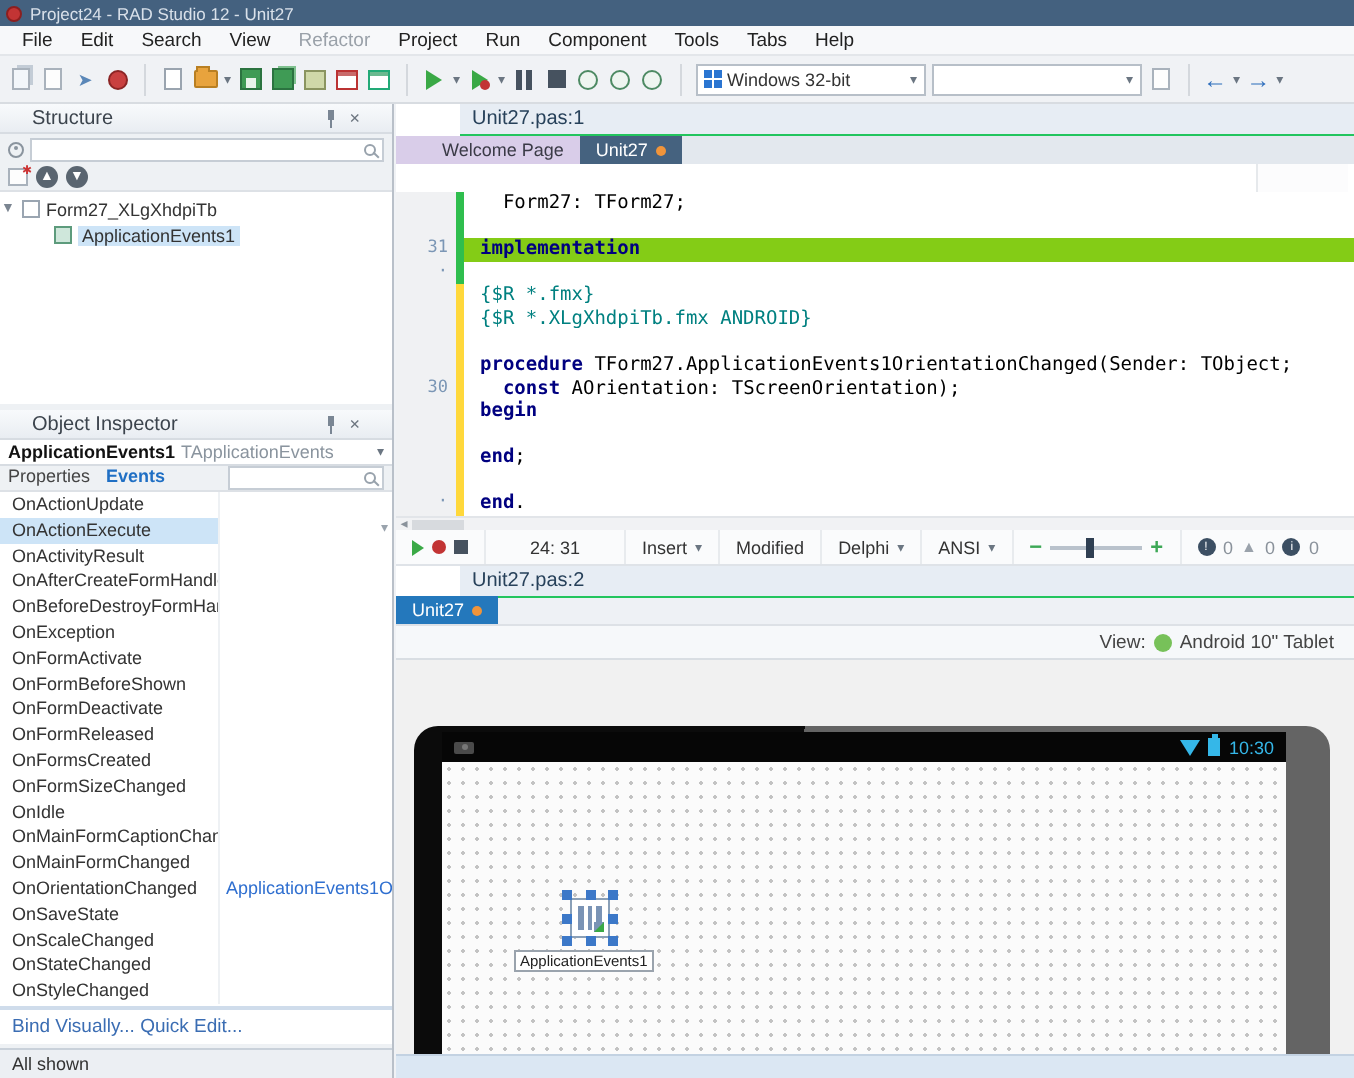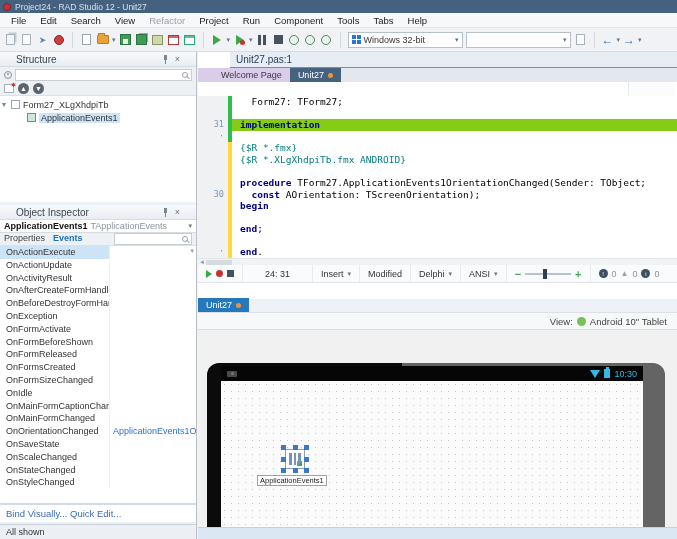--- a/index.html
+++ b/index.html
@@ -313,30 +313,30 @@
   </div>
   <div class="oi-tabs">
     <span class="oi-tab">Properties</span>
     <span class="oi-tab active">Events</span>
     <span class="searchbox">
         <span class="mag"></span>
       </span>
   </div>
   <div class="oi-grid">
       <div class="ev-row">
+        <div class="ev-name">OnActionUpdate</div>
+        <div class="ev-val"></div>
+      </div>
+      <div class="ev-row">
         <div class="ev-name sel">OnActionExecute</div>
         <div class="ev-val">
           <span class="ev-chev">▾</span>
         </div>
       </div>
       <div class="ev-row">
-        <div class="ev-name">OnActionUpdate</div>
-        <div class="ev-val"></div>
-      </div>
-      <div class="ev-row">
         <div class="ev-name">OnActivityResult</div>
         <div class="ev-val"></div>
       </div>
       <div class="ev-row">
         <div class="ev-name">OnAfterCreateFormHandle</div>
         <div class="ev-val"></div>
       </div>
       <div class="ev-row">
         <div class="ev-name">OnBeforeDestroyFormHandle</div>
         <div class="ev-val"></div>
@@ -344,20 +344,24 @@
       <div class="ev-row">
         <div class="ev-name">OnException</div>
         <div class="ev-val"></div>
       </div>
       <div class="ev-row">
         <div class="ev-name">OnFormActivate</div>
         <div class="ev-val"></div>
       </div>
       <div class="ev-row">
         <div class="ev-name">OnFormBeforeShown</div>
+        <div class="ev-val"></div>
+      </div>
+      <div class="ev-row">
+        <div class="ev-name">OnFormDeactivate</div>
         <div class="ev-val"></div>
       </div>
       <div class="ev-row">
         <div class="ev-name">OnFormReleased</div>
         <div class="ev-val"></div>
       </div>
       <div class="ev-row">
         <div class="ev-name">OnFormsCreated</div>
         <div class="ev-val"></div>
       </div>
@@ -470,20 +474,23 @@
     <span class="st-seg" style="border-right:none">
       <span class="cnt-ico">!</span>
       <span class="cnt-val">0</span>
       <span class="cnt-warn">▲</span>
       <span class="cnt-val">0</span>
       <span class="cnt-ico">i</span>
       <span class="cnt-val">0</span>
     </span>
   </div>
 
+  <div class="e-header e2-header">
+    <span>Unit27.pas:2</span>
+  </div>
   <div class="e2-tabs">
     <span class="tab tab-active2">
         <span>Unit27</span>
         <span class="dot"></span>
       </span>
   </div>
   <div class="e2-view">
     <span>View:</span>
     <span class="android-ico"></span>
     <span>Android 10" Tablet</span>

